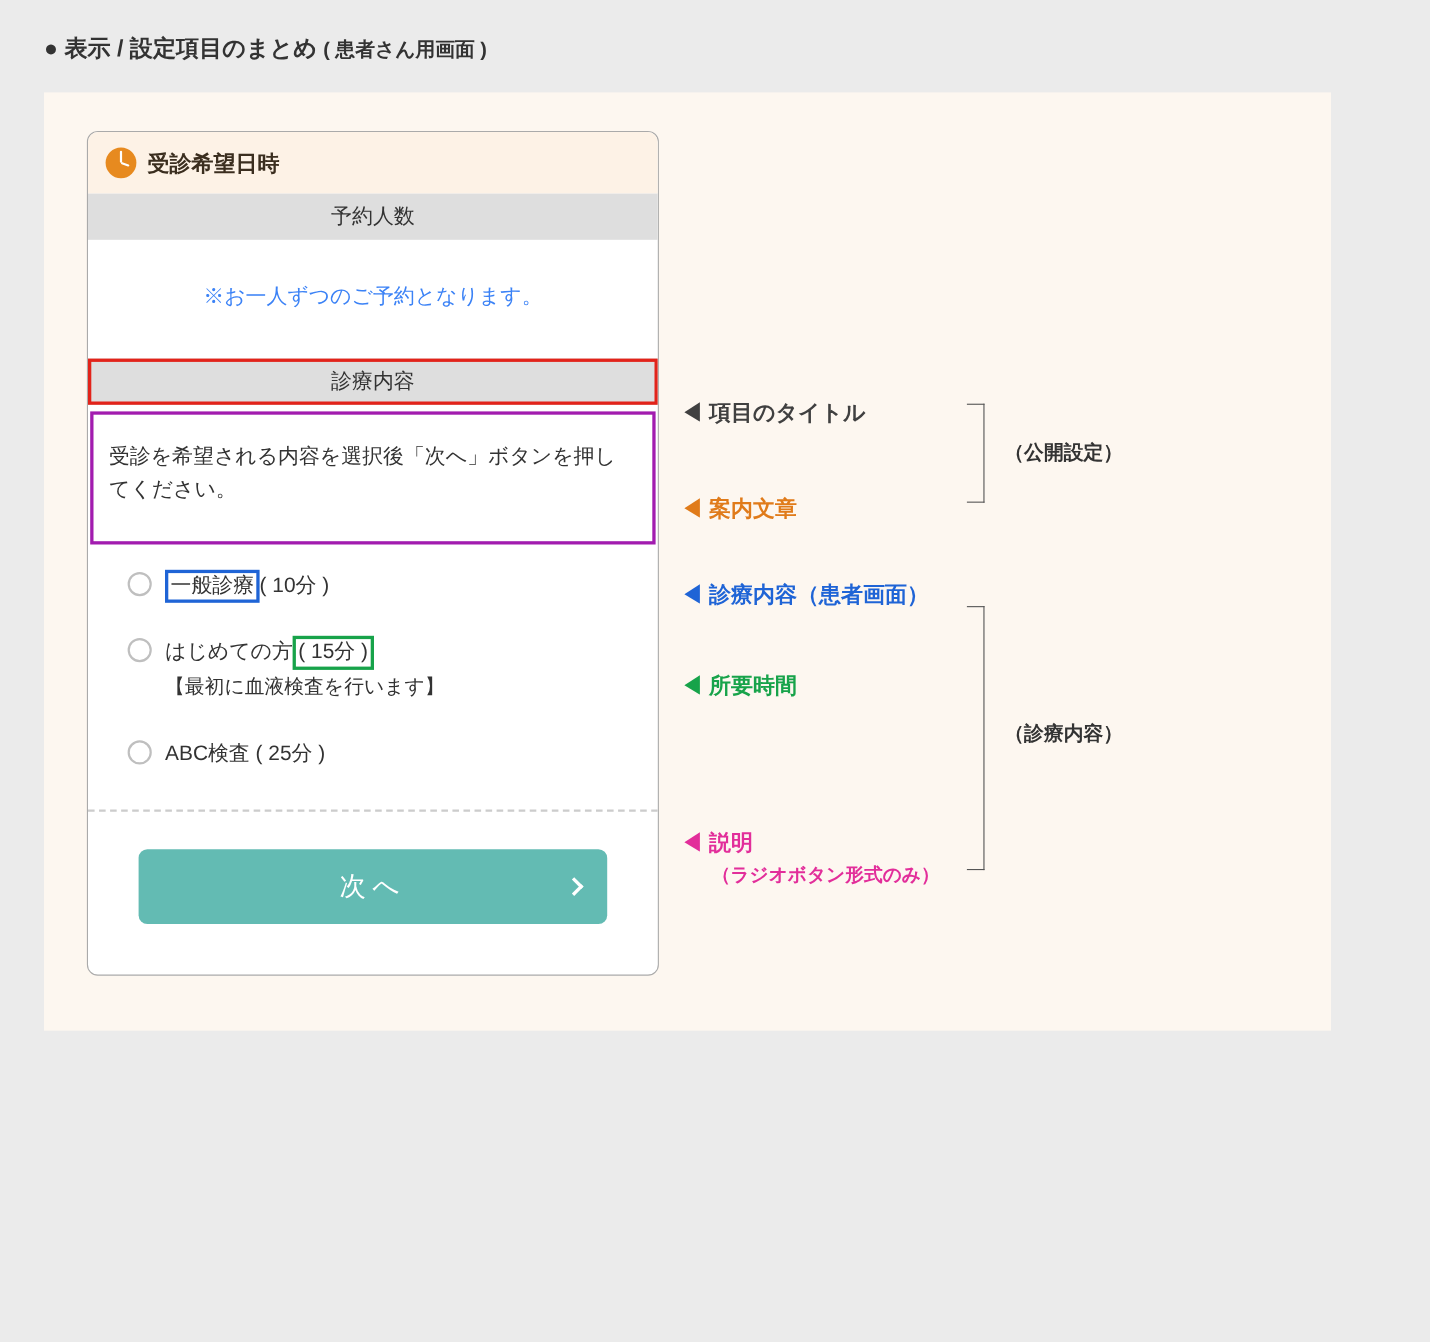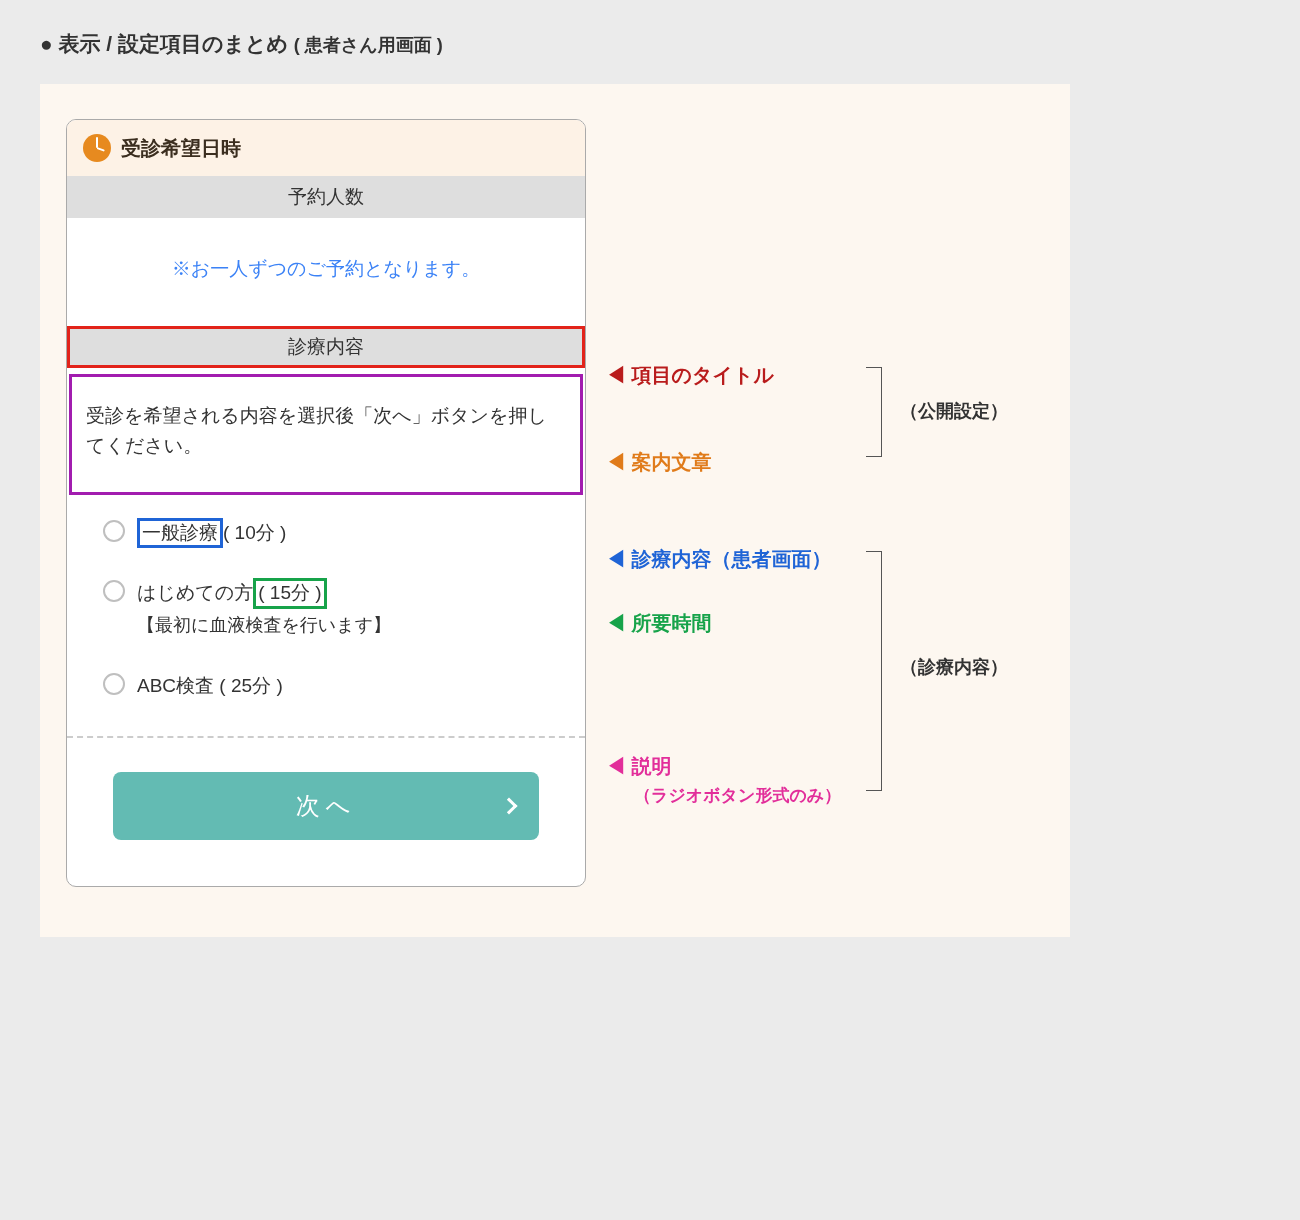--- a/index.html
+++ b/index.html
@@ -19,23 +19,23 @@
   .page-title::before {
     content: "● ";
   }
   .page-title-sub {
     font-size: 18px;
     font-weight: bold;
     color: #333;
   }
   .canvas {
     background: #fdf7f0;
-    padding: 35px 35px 50px 26px;
-    position: relative;
-    width: 1030px;
+    padding: 35px 35px 50px 39px;
+    position: relative;
+    width: 1170px;
   }
   .row {
     display: flex;
     align-items: flex-start;
   }
   .mockup {
     width: 520px;
     background: #fff;
     border: 1px solid #aaa;
     border-radius: 10px;
@@ -178,21 +178,21 @@
     position: relative;
     flex: 1;
     padding-left: 20px;
   }
   .anno {
     position: absolute;
     font-size: 20px;
     font-weight: bold;
     white-space: nowrap;
   }
-  .anno.red { color: #b91c1c; }
+  .anno.red { color: #404040; }
   .anno.orange { color: #e07b1a; }
   .anno.blue { color: #1f64d6; }
   .anno.green { color: #17a34a; }
   .anno.pink { color: #e22e9a; }
   .anno-sub {
     font-size: 17px;
     font-weight: bold;
     display: block;
     margin-top: 4px;
     margin-left: 28px;
@@ -267,21 +267,21 @@
         <div class="next-btn">
           <span>次へ</span>
           <span class="chev"></span>
         </div>
       </div>
     </div>
 
     <div class="annos">
       <div class="anno red" style="top:243px;">◀ 項目のタイトル</div>
       <div class="anno orange" style="top:330px;">◀ 案内文章</div>
-      <div class="anno blue" style="top:427px;">◀ 診療内容（患者画面）</div>
+      <div class="anno blue" style="top:408px;">◀ 診療内容（患者画面）</div>
       <div class="anno green" style="top:491px;">◀ 所要時間</div>
       <div class="anno pink" style="top:634px;">
         <span>◀ 説明</span>
         <span class="anno-sub">（ラジオボタン形式のみ）</span>
       </div>
 
       <div class="bracket" style="top:248px; height:90px; left:280px;"></div>
       <div class="group-label" style="top:280px; left:314px;">（公開設定）</div>
 
       <div class="bracket" style="top:432px; height:240px; left:280px;"></div>

